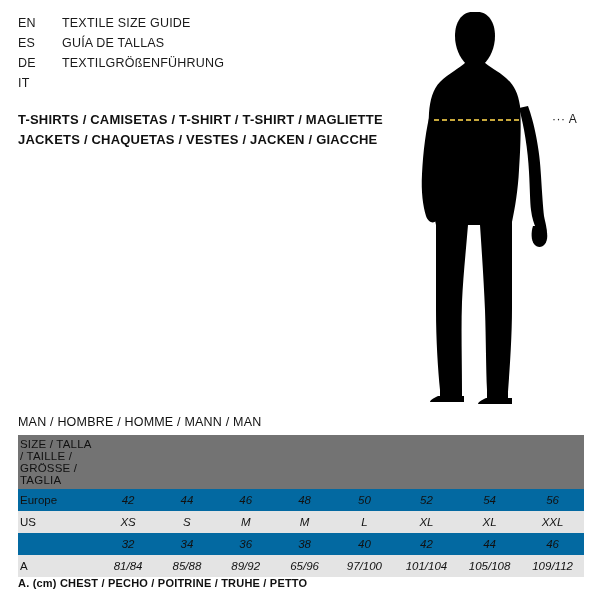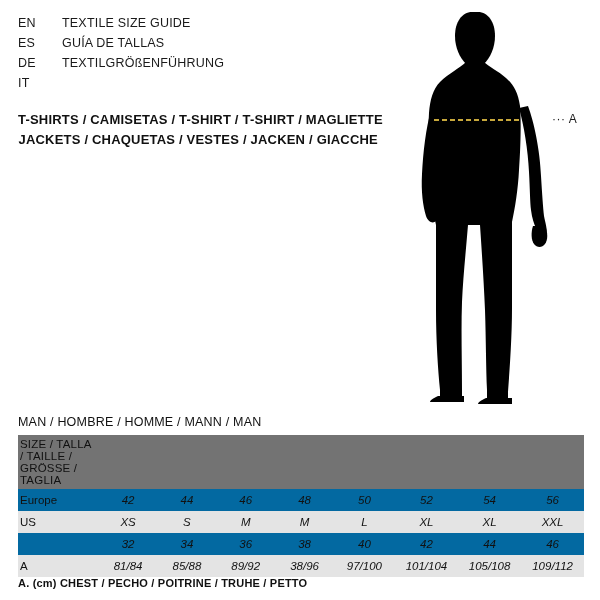--- a/index.html
+++ b/index.html
@@ -44,21 +44,20 @@
     color: #1a1a1a;
     white-space: nowrap;
   }
 
   
   .categories {
     position: absolute;
     left: 18px;
     top: 110px;
     width: 360px;
-    text-align: right;
   }
   .category-line {
     font-size: 13px;
     font-weight: bold;
     line-height: 20px;
     letter-spacing: 0.2px;
     white-space: nowrap;
     color: #111111;
   }
 
@@ -253,21 +252,21 @@
           <td class="col-val">40</td>
           <td class="col-val">42</td>
           <td class="col-val">44</td>
           <td class="col-val">46</td>
         </tr>
         <tr class="row-d">
           <td class="col-label">A</td>
           <td class="col-val">81/84</td>
           <td class="col-val">85/88</td>
           <td class="col-val">89/92</td>
-          <td class="col-val">38/96</td>
+          <td class="col-val">65/96</td>
           <td class="col-val">97/100</td>
           <td class="col-val">101/104</td>
           <td class="col-val">105/108</td>
           <td class="col-val">109/112</td>
         </tr>
       </tbody>
     </table>
     <div class="footnote">A. (cm) CHEST / PECHO / POITRINE / TRUHE / PETTO</div>
   </div>
 

